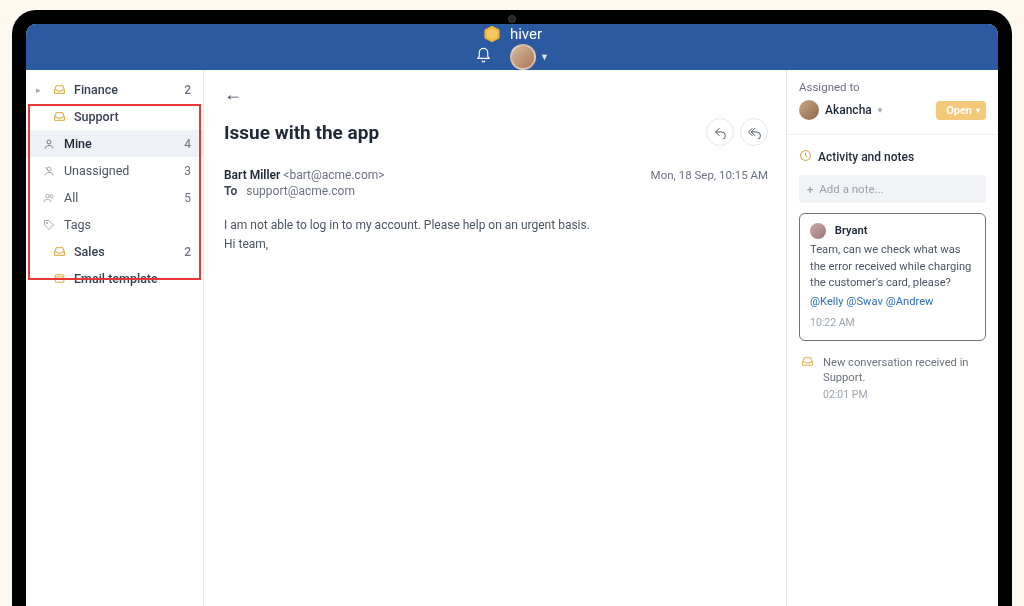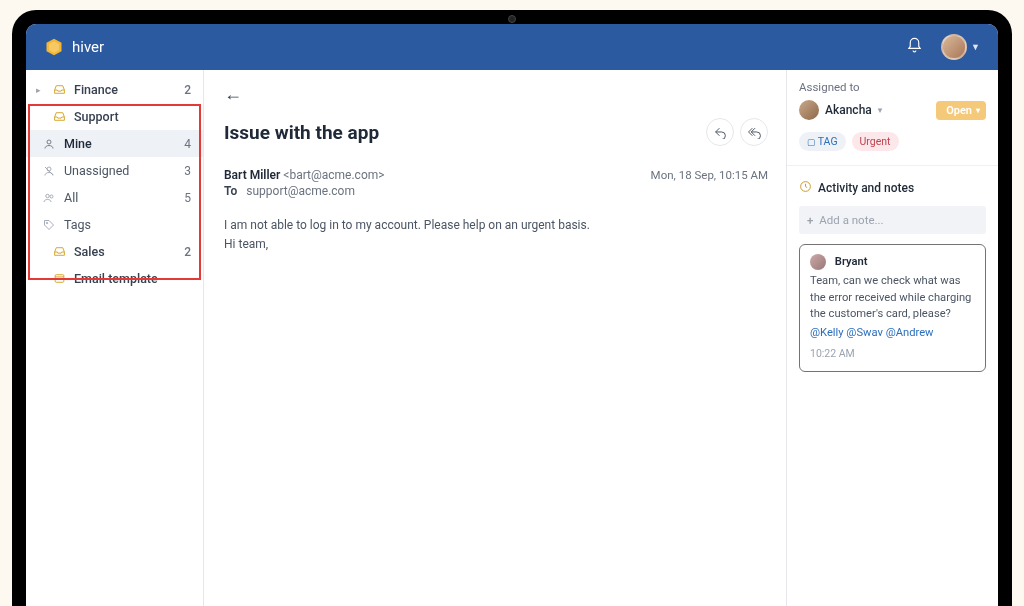--- a/index.html
+++ b/index.html
@@ -38,20 +38,21 @@
   }
   
   .topbar {
     height: 46px;
     background: #2c5aa0;
     display: flex;
     align-items: center;
     justify-content: space-between;
     padding: 0 18px;
     color: #fff;
+    flex-direction: column;
   }
   .brand { display: flex; align-items: center; gap: 8px; font-size: 15px; }
   .hex {
     width: 20px; height: 20px; position: relative;
   }
   .hex svg { width: 100%; height: 100%; }
   .top-right { display: flex; align-items: center; gap: 18px; }
   .bell-icon, .avatar-top { cursor: pointer; }
   .avatar-top { display: flex; align-items: center; gap: 4px; }
   .avatar-img {
@@ -358,24 +359,20 @@
           <div class="assignee">
             <span class="av"></span>
             <span class="nm">Akancha</span>
             <span class="cv">▾</span>
           </div>
           <div class="status-pill">
             <span>Open</span>
             <span style="font-size:8px;">▾</span>
           </div>
         </div>
-        <div class="tags-row">
-          <span class="tag gray">TAG</span>
-          <span class="tag red">Urgent</span>
-        </div>
 
         <div class="divider"></div>
 
         <div class="section-head">
           <span class="ic">
             <svg width="13" height="13" viewBox="0 0 24 24" fill="none" stroke="#c89a2e" stroke-width="1.8">
                 <circle cx="12" cy="12" r="9"></circle>
                 <path d="M12 7v5l3 2"></path>
               </svg>
           </span>
@@ -391,18 +388,30 @@
           <div>
             <span class="av2"></span>
             <span class="author">Bryant</span>
           </div>
           <div class="msg">Team, can we check what was the error received while charging the customer's card, please?</div>
           <div class="mentions">@Kelly @Swav @Andrew</div>
           <div class="time">10:22 AM</div>
         </div>
 
 
+        <div class="activity-item">
+          <span class="aic mail-ic">
+            <svg width="13" height="13" viewBox="0 0 24 24" fill="none" stroke="#e0ab3f" stroke-width="1.8">
+                <path d="M3 13l3-8h12l3 8v6H3v-6z"></path>
+                <path d="M3 13h5l1 2h6l1-2h5"></path>
+              </svg>
+          </span>
+          <div>
+            <div class="txt">New conversation received in Support.</div>
+            <div class="tm">02:01 PM</div>
+          </div>
+        </div>
 
       </div>
 
     </div>
   </div>
 </div>
 
 </body></html>

